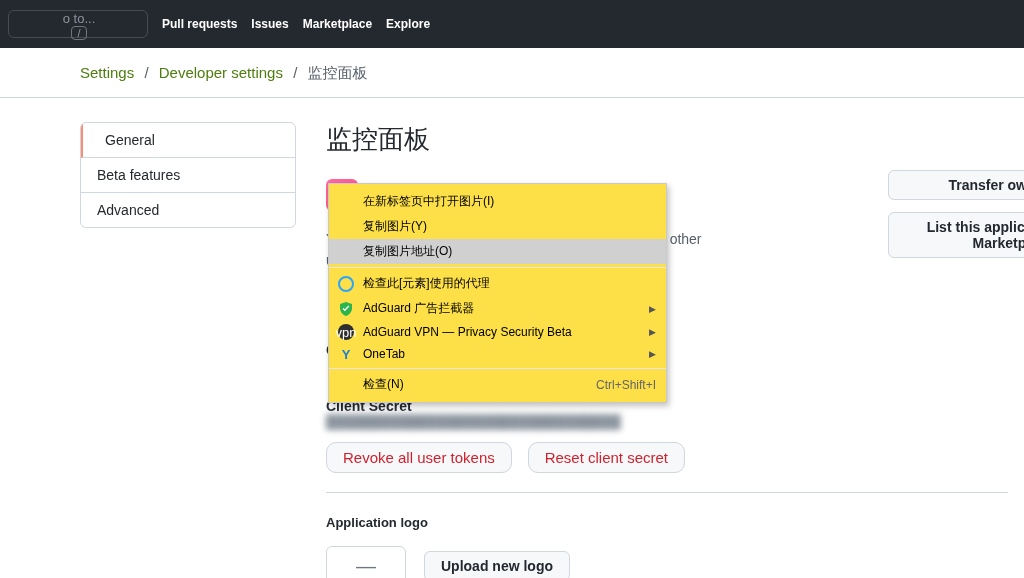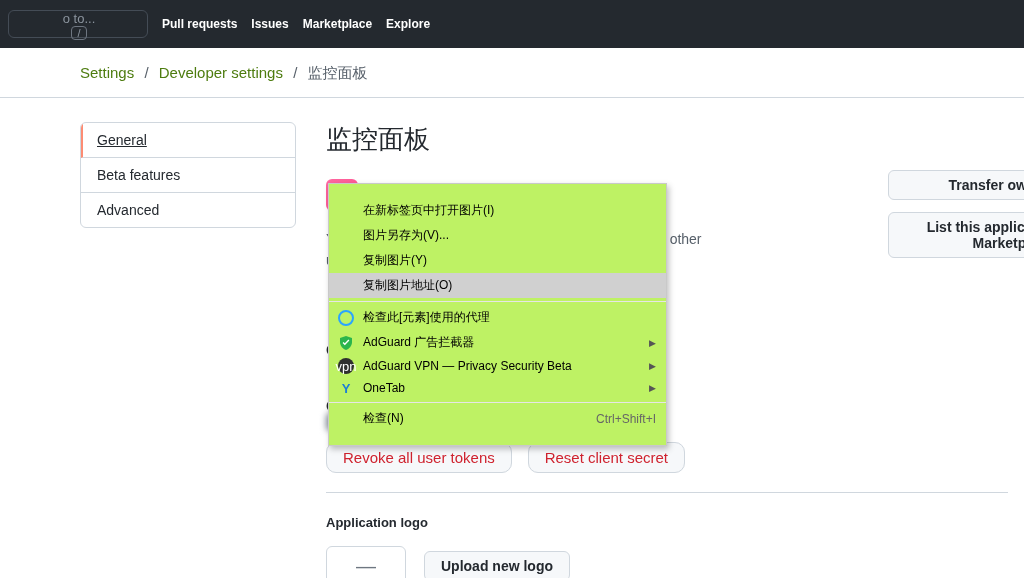--- a/index.html
+++ b/index.html
@@ -12,21 +12,21 @@
 
     .breadcrumb-bar { border-bottom: 1px solid #d0d7de; padding: 16px 0 14px 80px; font-size: 15px; }
     .breadcrumb-bar a { color: #4d7c0f; text-decoration: none; }
     .breadcrumb-bar .sep { color: #57606a; margin: 0 6px; }
     .breadcrumb-bar .current { color: #57606a; }
 
     .layout { display: flex; padding: 24px 16px 0 80px; gap: 30px; }
     .sidenav { width: 216px; border: 1px solid #d0d7de; border-radius: 6px; overflow: hidden; height: fit-content; }
     .sidenav .item { padding: 9px 16px; font-size: 14px; color: #24292f; border-bottom: 1px solid #d0d7de; cursor: pointer; }
     .sidenav .item:last-child { border-bottom: none; }
-    .sidenav .item.selected { border-left: 2px solid #fd8c73; padding-left: 14px; text-decoration: underline; }
+    .sidenav .item.selected { border-left: 2px solid #fd8c73; padding-left: 22px; }
 
     .main { flex: 1; position: relative; max-width: 688px; }
     .main h1 { font-size: 26px; font-weight: 400; margin-bottom: 22px; }
     .appicon { width: 32px; height: 32px; border-radius: 6px; background: linear-gradient(135deg,#ff6aa2,#ff4d8d); display: inline-block; margin-right: 10px; }
 
     .topbtns { position: absolute; right: -130px; top: 48px; width: 250px; }
     .btn { display: inline-block; background: #f6f8fa; border: 1px solid #d0d7de; border-radius: 6px; padding: 6px 16px; font-size: 14px; font-weight: 600; color: #24292f; cursor: pointer; text-align: center; }
     .btn.block { display: block; width: 100%; margin-bottom: 12px; }
     .btn-danger { background: #f6f8fa; border: 1px solid #d0d7de; color: #cf222e; border-radius: 10px; padding: 6px 16px; font-size: 15px; font-weight: 500; cursor: pointer; }
 
@@ -37,21 +37,21 @@
 
     .action-row { margin-top: 20px; }
     .action-row .btn-danger { margin-right: 12px; }
 
     .divider { border-top: 1px solid #d0d7de; margin-top: 26px; margin-bottom: 22px; }
 
     .logo-row { display: flex; align-items: center; gap: 18px; }
     .logo-thumb { width: 80px; height: 40px; border: 1px solid #d0d7de; border-radius: 6px; display: flex; align-items: center; justify-content: center; color: #6e7781; font-size: 20px; }
 
     
-    .ctxmenu { position: absolute; top: 183px; left: 328px; width: 339px; background: #bef264; border: 1px solid #c9c9c9; box-shadow: 2px 3px 6px rgba(0,0,0,0.25); font-family: "Microsoft YaHei","Segoe UI",sans-serif; font-size: 12px; z-index: 1000; padding: 14px 0; }
+    .ctxmenu { position: absolute; top: 183px; left: 328px; width: 339px; background: #fde047; border: 1px solid #c9c9c9; box-shadow: 2px 3px 6px rgba(0,0,0,0.25); font-family: "Microsoft YaHei","Segoe UI",sans-serif; font-size: 12px; z-index: 1000; padding: 5px 0; }
     .ctxmenu .mi { display: flex; align-items: center; padding: 4px 10px 4px 34px; position: relative; white-space: nowrap; color: #000; }
     .ctxmenu .mi.hl { background: #d0d0d0; }
     .ctxmenu .mi .arrow { position: absolute; right: 10px; font-size: 9px; color: #555; }
     .ctxmenu .mi .shortcut { margin-left: auto; color: #666; }
     .ctxmenu .mi .ic { position: absolute; left: 9px; width: 16px; height: 16px; border-radius: 50%; display: flex; align-items: center; justify-content: center; font-size: 13px; }
     .ctxmenu hr { border: none; border-top: 1px solid #e6e6e6; margin: 3px 0; }
     .ic-blue { border: 2px solid #2aa4ff; }
     .ic-green { color: #fff; }
     .ic-dark { background: #2f2f2f; color: #fff; font-size: 8px; }
     .ic-tab  { color: #1c7ed6; font-weight: bold; font-size: 12px; }
@@ -123,21 +123,20 @@
 
     <div class="logo-row" style="margin-top:16px;">
       <div class="logo-thumb">—</div>
       <span class="btn">Upload new logo</span>
     </div>
   </div>
 </div>
 
 <div class="ctxmenu">
   <div class="mi">在新标签页中打开图片(I)</div>
-  <div class="mi">图片另存为(V)...</div>
   <div class="mi">复制图片(Y)</div>
   <div class="mi hl">复制图片地址(O)</div>
   <hr>
   <div class="mi">
     <span class="ic ic-blue"></span>
     <span>检查此[元素]使用的代理</span>
   </div>
   <div class="mi">
     <span class="ic ic-green">
       <svg width="16" height="16" viewBox="0 0 16 16">

